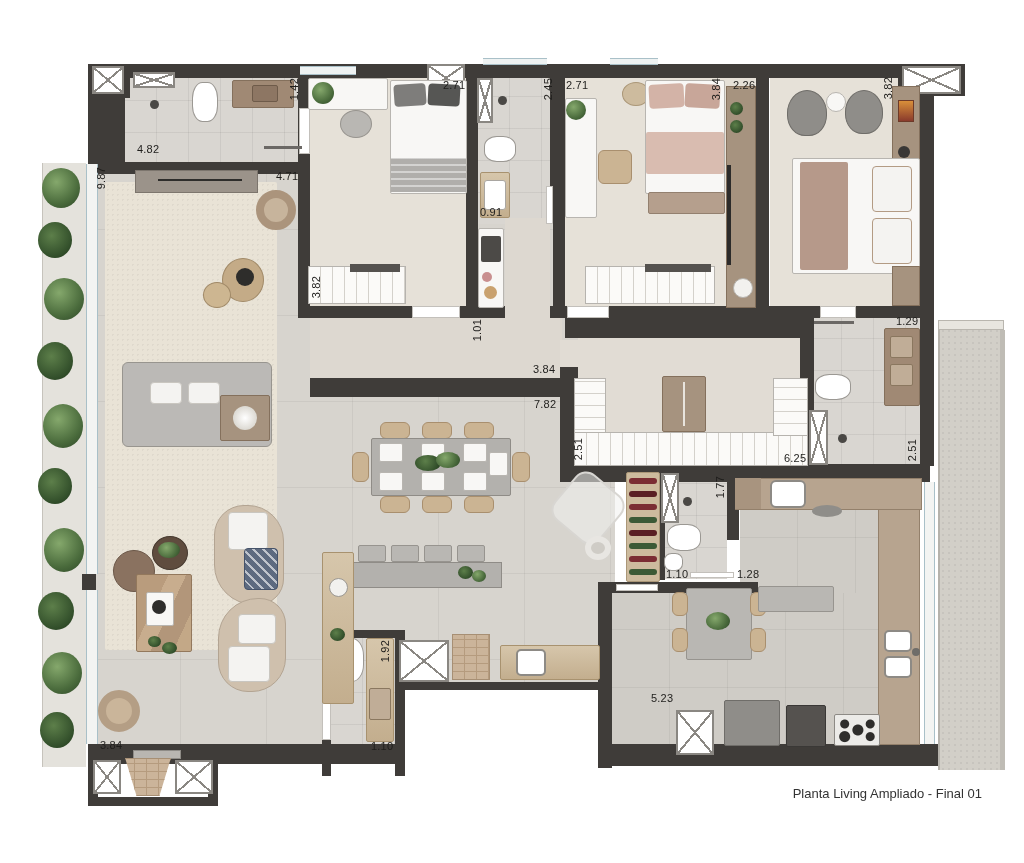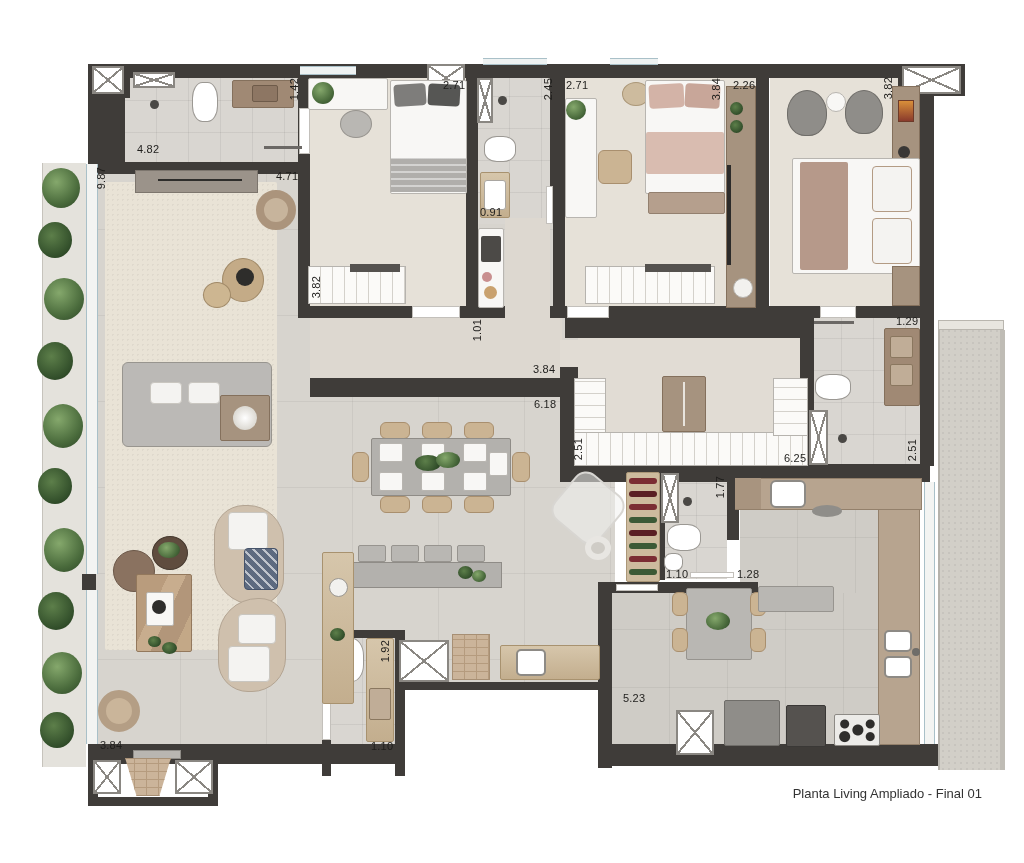--- a/index.html
+++ b/index.html
@@ -339,28 +339,28 @@
       <span class="dim" style="left: 566px; top: 79px;">2.71</span>
       <span class="dim v" style="left: 710px; top: 78px;">3.84</span>
       <span class="dim" style="left: 733px; top: 79px;">2.26</span>
       <span class="dim v" style="left: 882px; top: 77px;">3.82</span>
       <span class="dim v" style="left: 95px; top: 167px;">9.87</span>
       <span class="dim" style="left: 276px; top: 170px;">4.71</span>
       <span class="dim v" style="left: 310px; top: 276px;">3.82</span>
       <span class="dim" style="left: 480px; top: 206px;">0.91</span>
       <span class="dim v" style="left: 471px; top: 319px;">1.01</span>
       <span class="dim" style="left: 533px; top: 363px;">3.84</span>
-      <span class="dim" style="left: 534px; top: 398px;">6.18</span>
+      <span class="dim" style="left: 534px; top: 398px;">7.82</span>
       <span class="dim v" style="left: 572px; top: 438px;">2.51</span>
       <span class="dim" style="left: 784px; top: 452px;">6.25</span>
       <span class="dim" style="left: 896px; top: 315px;">1.29</span>
       <span class="dim v" style="left: 906px; top: 439px;">2.51</span>
       <span class="dim v" style="left: 714px; top: 476px;">1.77</span>
       <span class="dim" style="left: 666px; top: 568px;">1.10</span>
       <span class="dim" style="left: 737px; top: 568px;">1.28</span>
       <span class="dim v" style="left: 379px; top: 640px;">1.92</span>
       <span class="dim" style="left: 371px; top: 740px;">1.10</span>
-      <span class="dim" style="left: 623px; top: 692px;">5.23</span>
+      <span class="dim" style="left: 651px; top: 692px;">5.23</span>
       <span class="dim" style="left: 100px; top: 739px;">3.84</span>
     </div>
 
   <div class="title">Planta Living Ampliado - Final 01</div>
 </div>
 
 </body></html>

